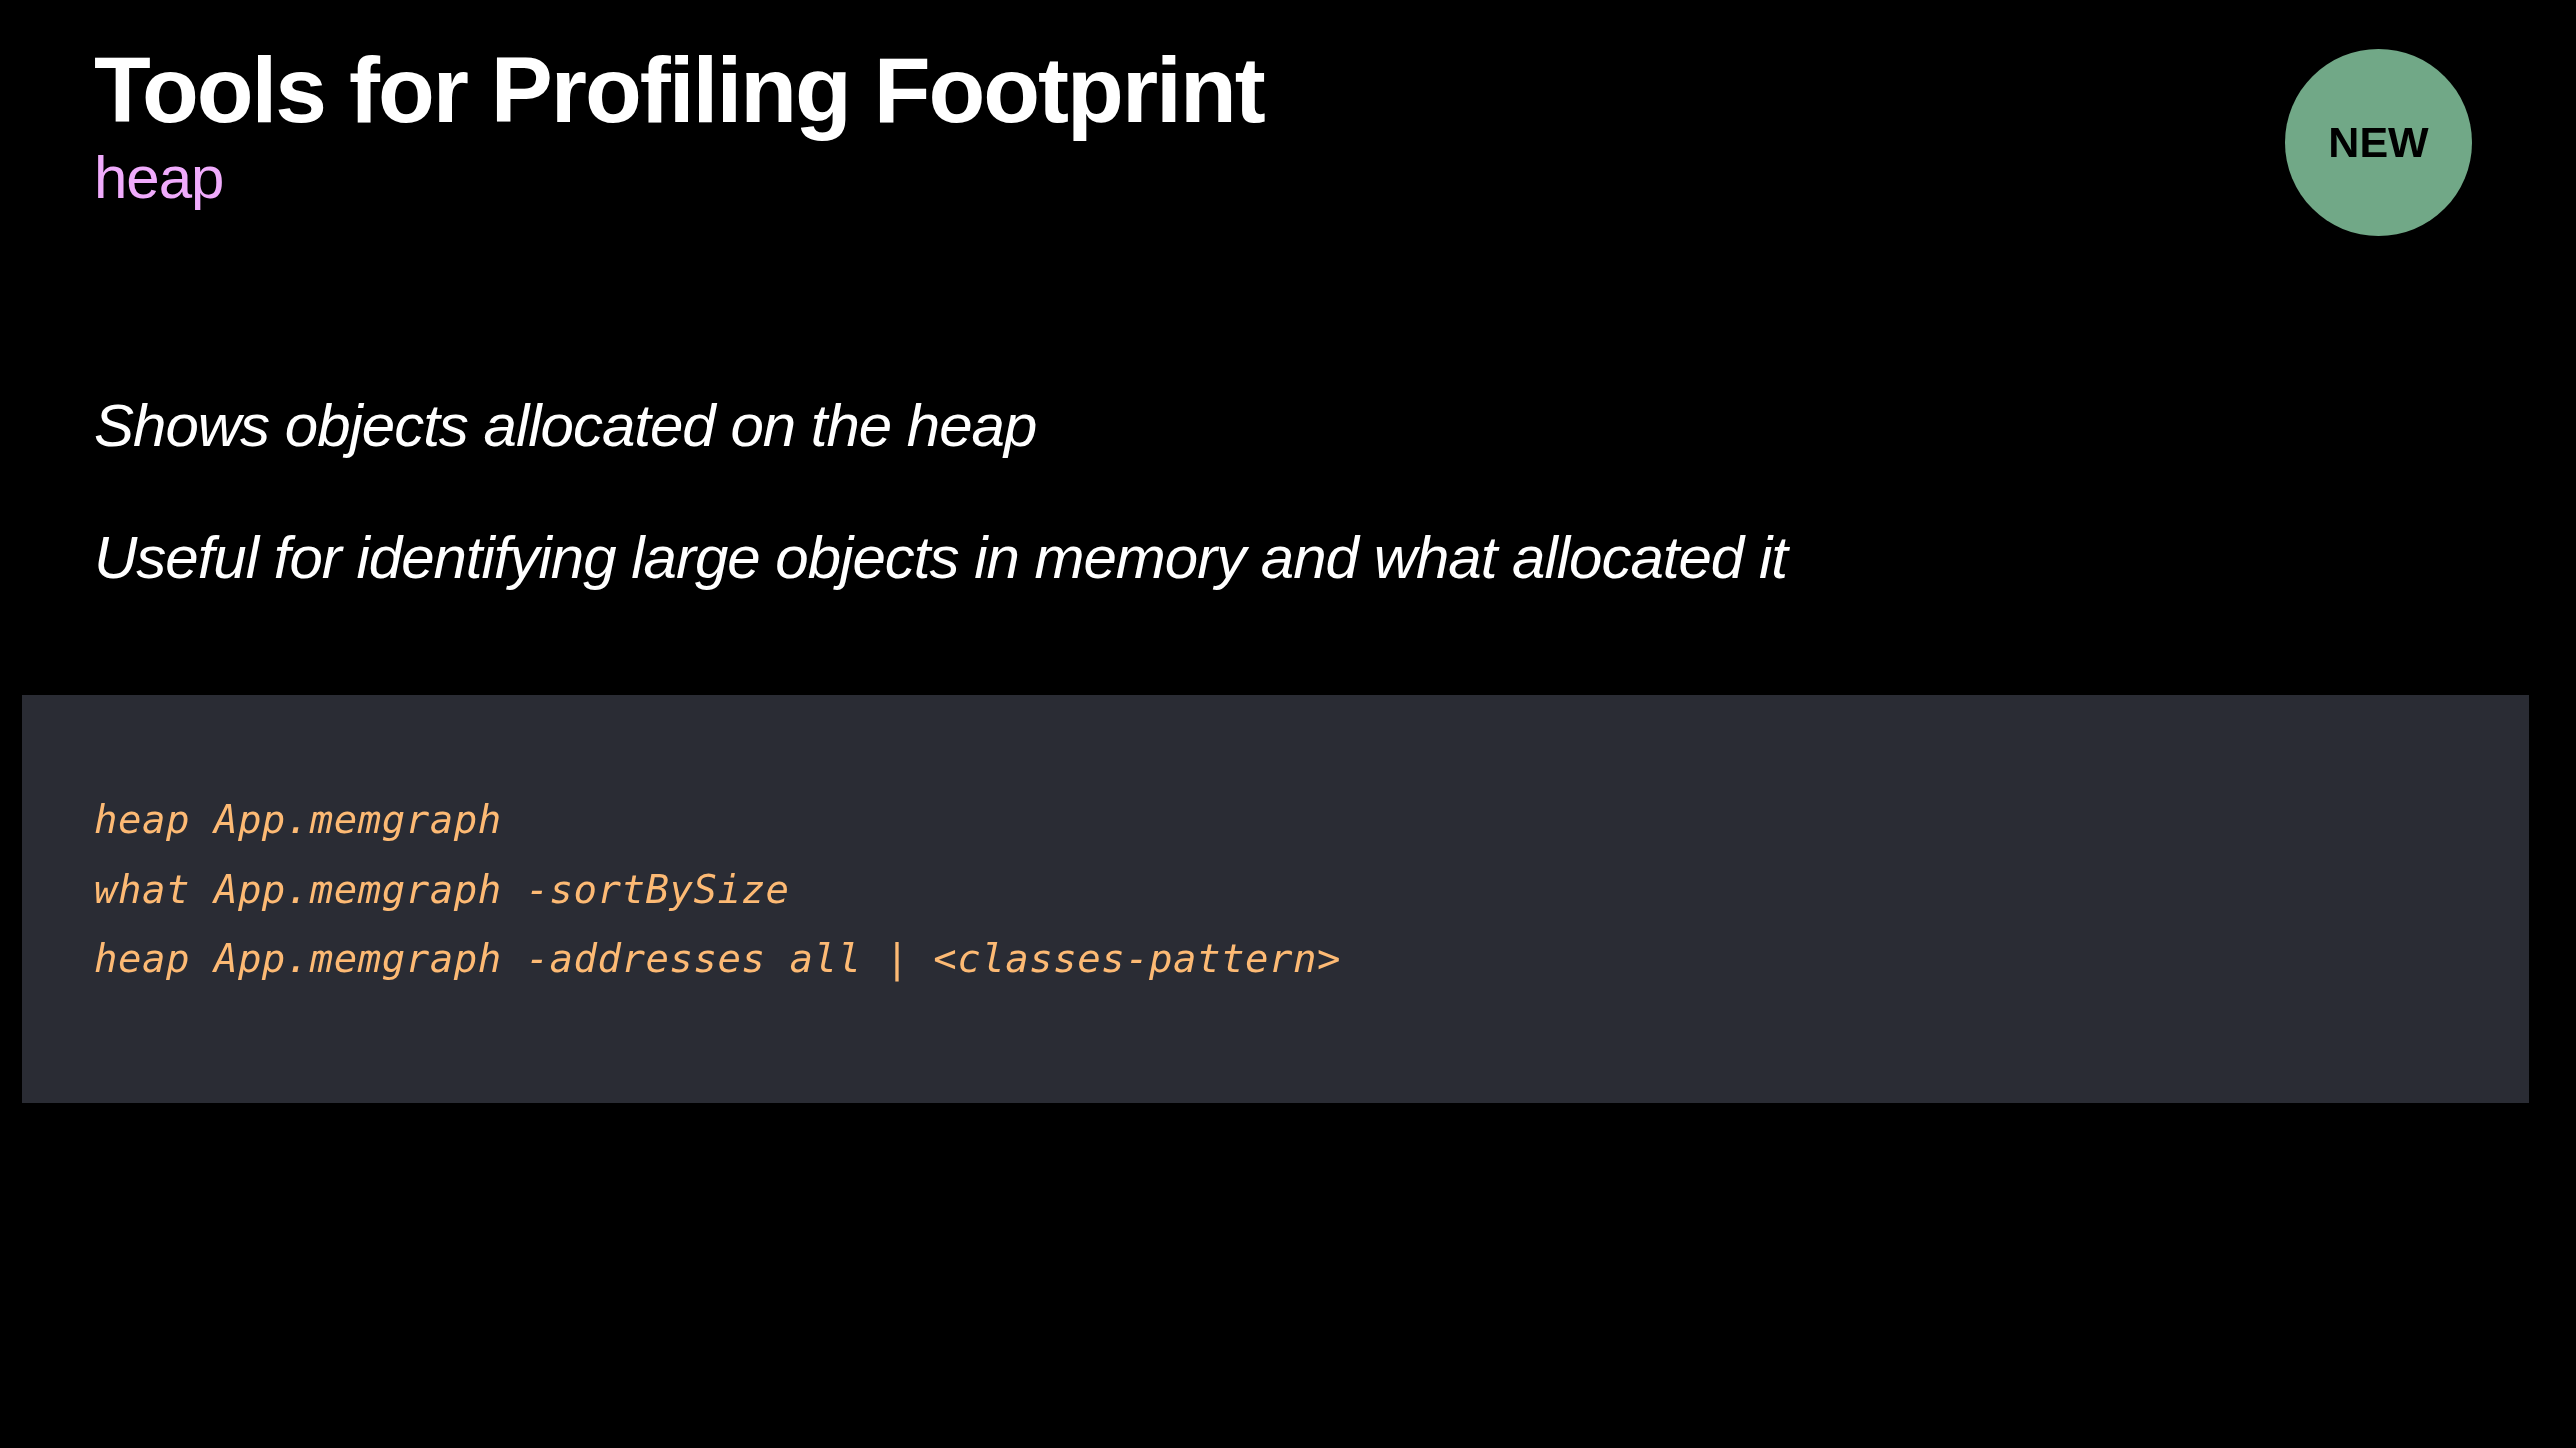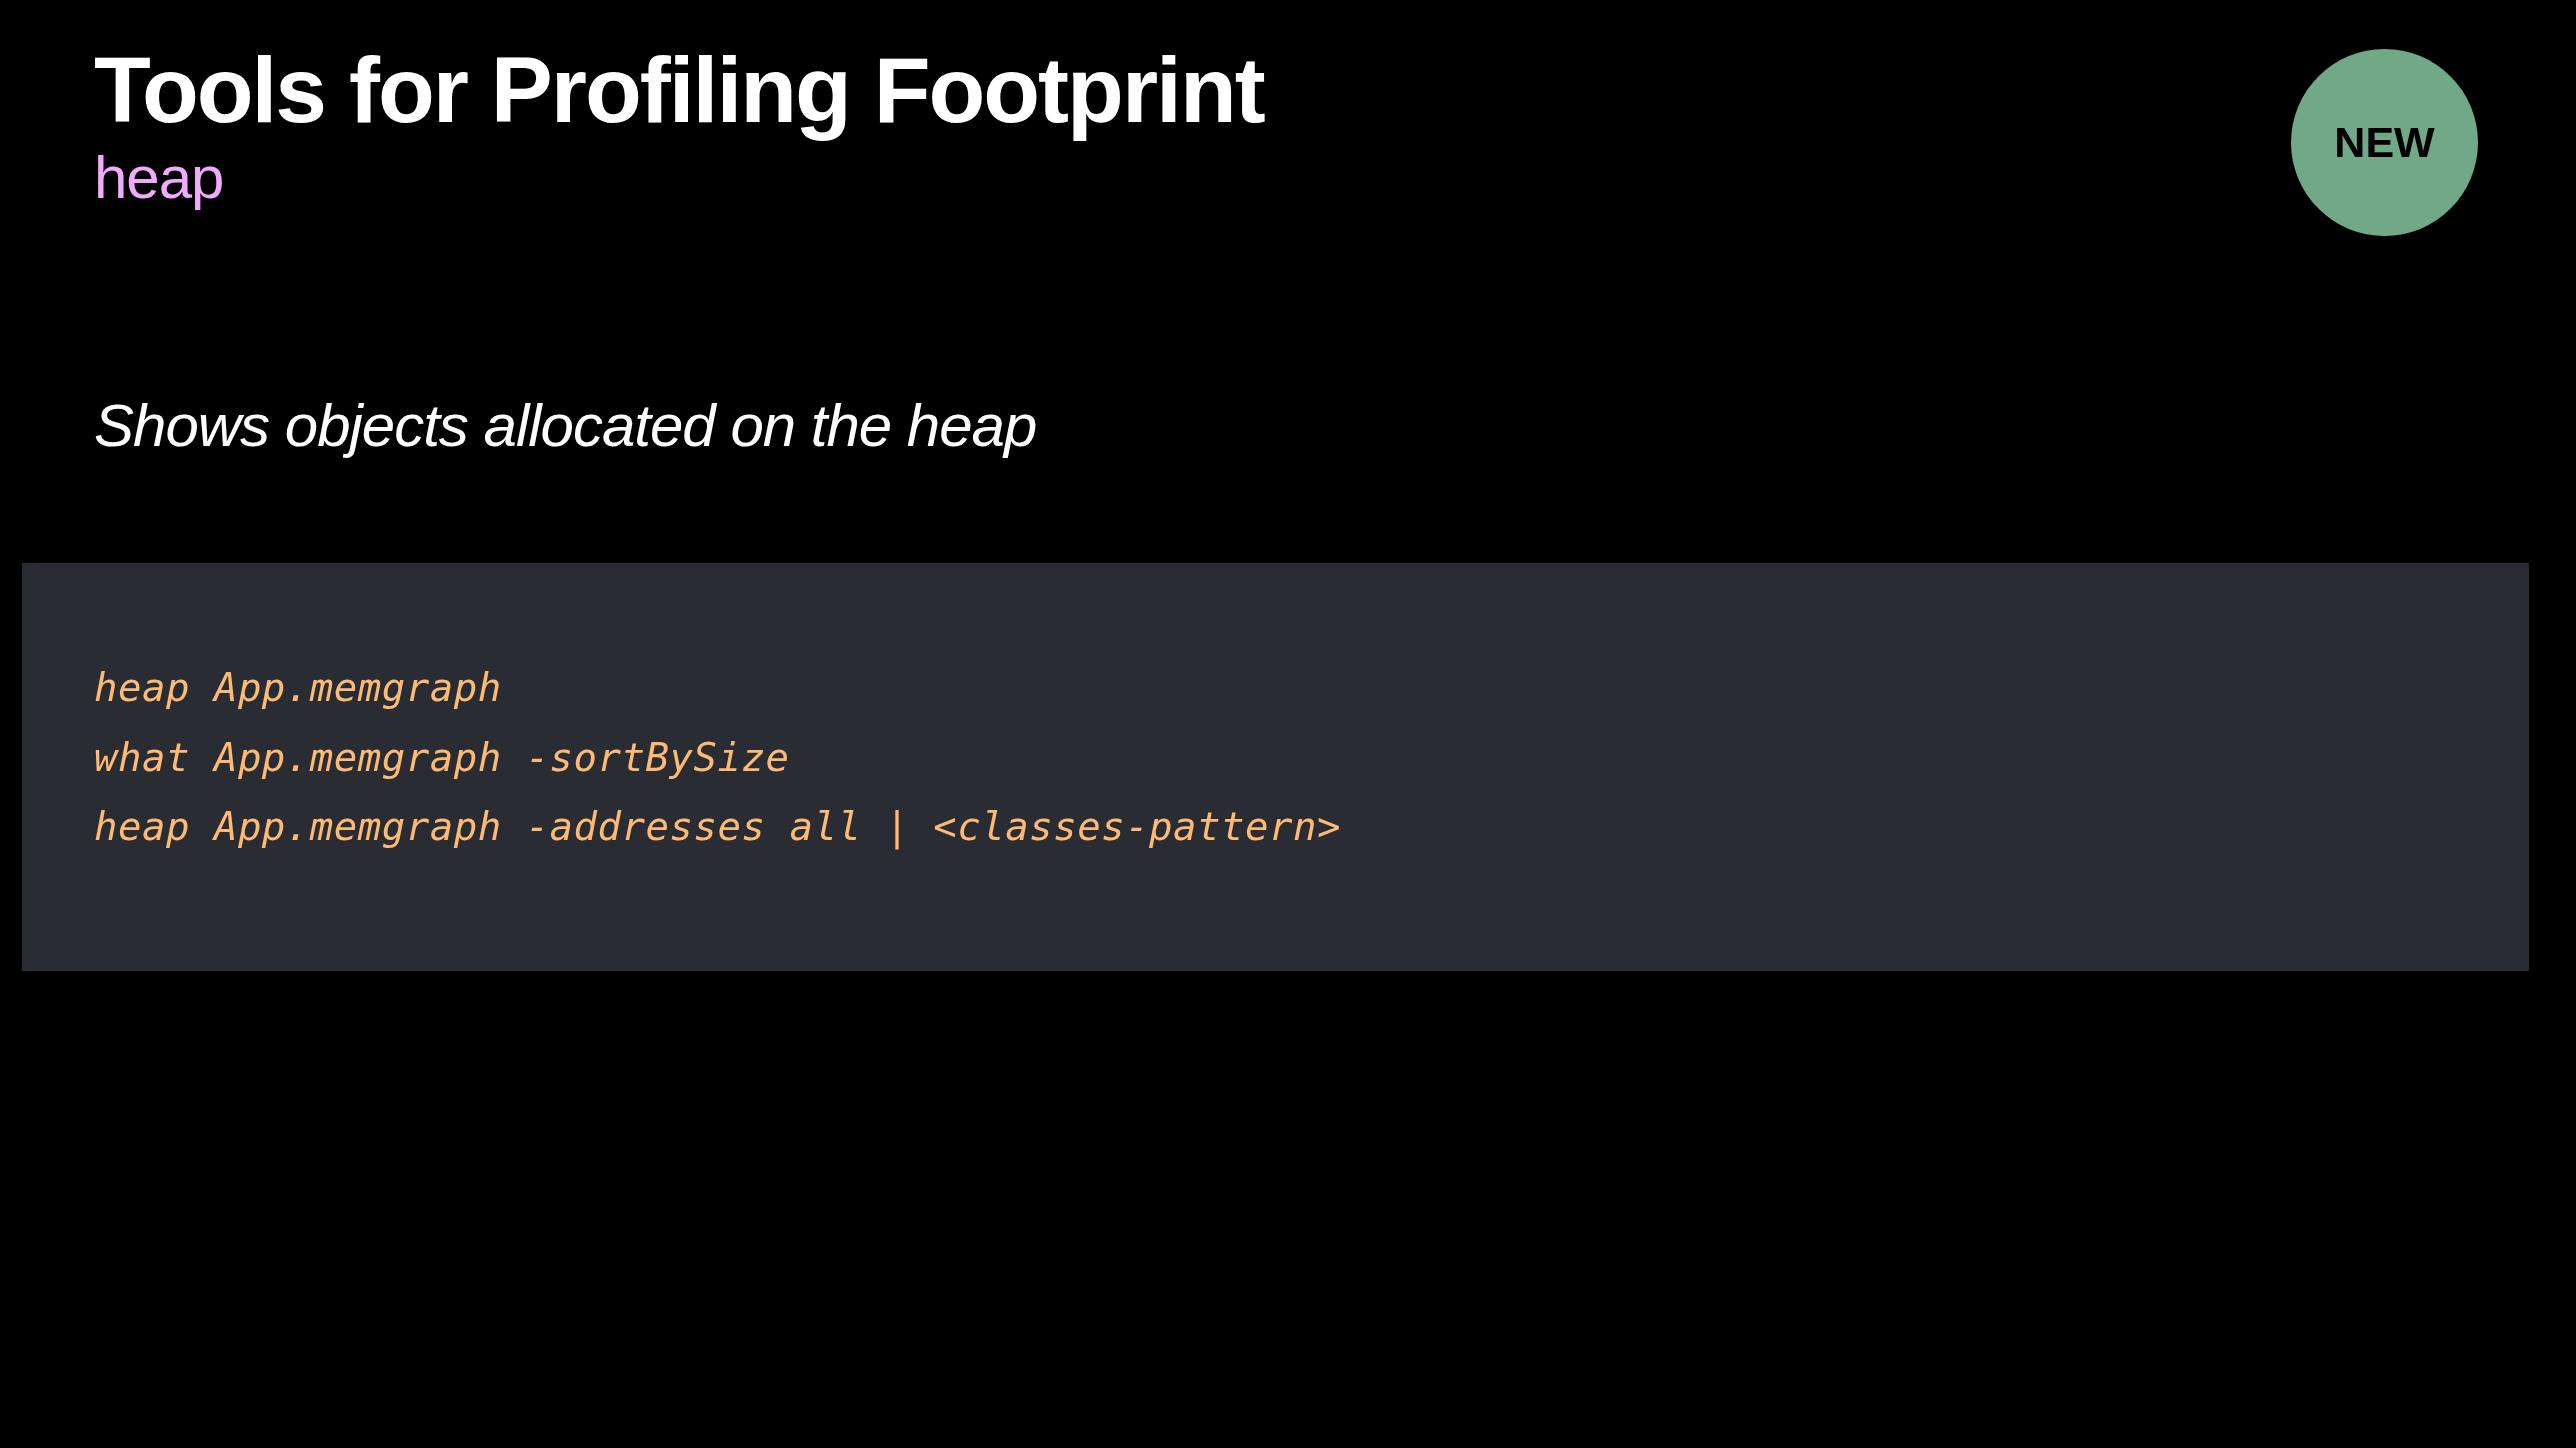--- a/index.html
+++ b/index.html
@@ -31,21 +31,21 @@
     .subtitle {
       color: #f0abfc;
       font-size: 60px;
       font-weight: 400;
       margin-top: 2px;
       letter-spacing: -1px;
     }
     .badge {
       position: absolute;
       top: 49px;
-      right: 98px;
+      right: 104px;
       width: 187px;
       height: 187px;
       border-radius: 50%;
       background: #71a887;
       display: flex;
       align-items: center;
       justify-content: center;
       color: #000000;
       font-size: 43px;
       font-weight: 700;
@@ -85,20 +85,21 @@
 <div class="slide">
   <h1 class="title">Tools for Profiling Footprint</h1>
   <div class="subtitle">heap</div>
 
   <div class="badge">
     <span>NEW</span>
   </div>
 
   <div class="content">
     <div class="bullet">Shows objects allocated on the heap</div>
+    <div class="bullet">Useful for identifying large objects in memory and what allocated it</div>
 
     <div class="code-block">
       <div class="code-line">heap App.memgraph</div>
       <div class="code-line">what App.memgraph -sortBySize</div>
       <div class="code-line">heap App.memgraph -addresses all | &lt;classes-pattern&gt;</div>
     </div>
   </div>
 </div>
 
 

